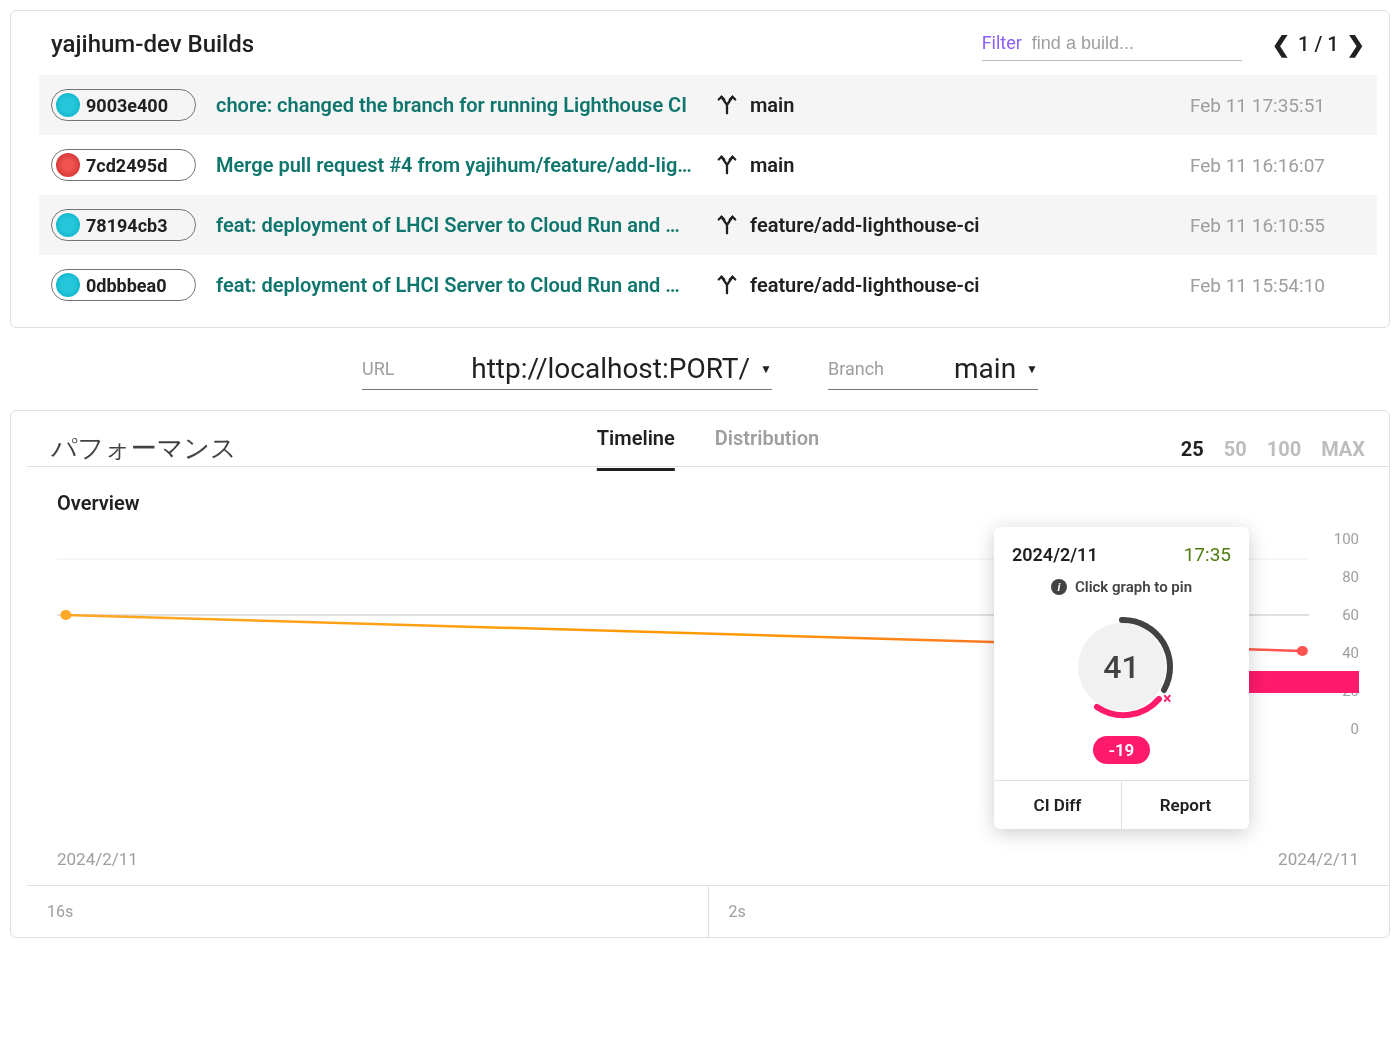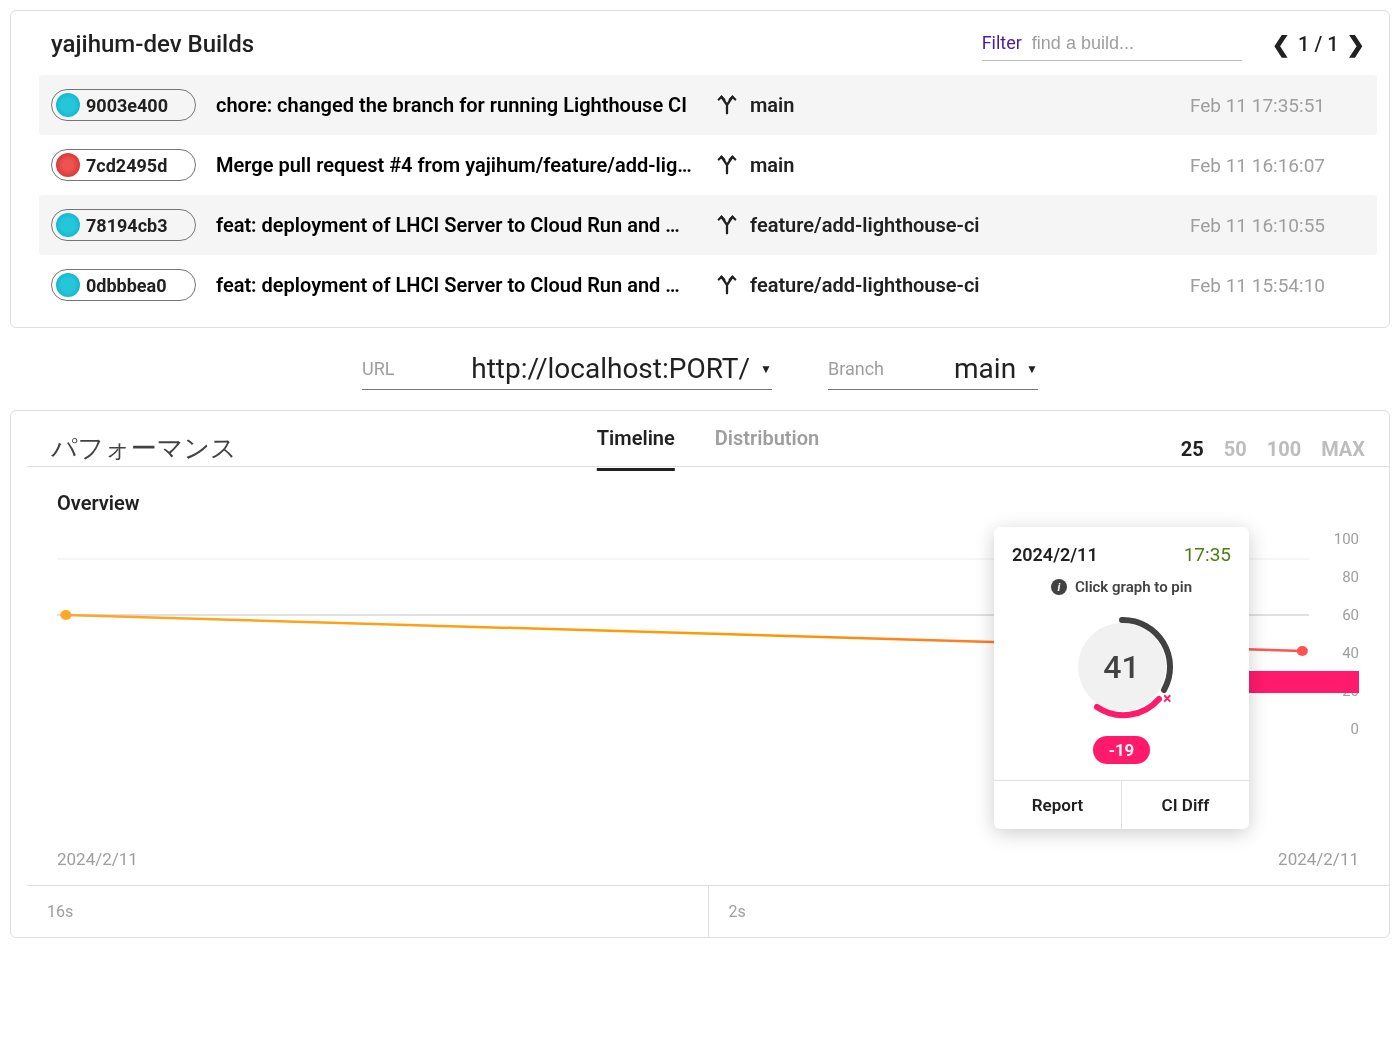--- a/index.html
+++ b/index.html
@@ -6,34 +6,34 @@
 body { font-family: -apple-system, BlinkMacSystemFont, "Segoe UI", Roboto, Arial, sans-serif; background: #fff; color: #212121; width: 1400px; }
 .container { padding: 10px; }
 .panel { border: 1px solid #e0e0e0; border-radius: 6px; background: #fff; padding-left: 16px; }
 
 
 .builds-header { display: flex; align-items: center; padding: 16px 24px 8px; }
 .builds-title { font-size: 24px; font-weight: 500; color: #212121; flex: 1; }
 .filter-wrap { width: 260px; border-bottom: 1px solid #bdbdbd; margin-right: 30px; }
 .filter-input { width: 100%; border: none; outline: none; font-size: 18px; padding: 6px 0; }
 .filter-input::placeholder { color: #9e9e9e; }
-.filter-label { color: #4c1d95; font-size: 18px; margin-right: 6px; text-align: center; }
+.filter-label { color: #8b5cf6; font-size: 18px; margin-right: 6px; text-align: center; }
 .pager { display: flex; align-items: center; gap: 8px; font-size: 20px; font-weight: 500; }
 .pager .chev { cursor: pointer; font-size: 22px; font-weight: 700; user-select: none; }
 
 
 .build-list { padding: 6px 12px 12px; }
 .build-row { display: flex; align-items: center; padding: 14px 12px; border-radius: 4px; cursor: pointer; gap: 20px; }
 .build-row:nth-child(odd) { background: #f5f5f5; }
 .badge { display: flex; align-items: center; border: 1px solid #757575; border-radius: 18px; padding: 3px 10px 3px 4px; gap: 6px; width: 145px; flex-shrink: 0; font-weight: bold; }
 .badge-icon { width: 24px; height: 24px; border-radius: 50%; flex-shrink: 0; display: flex; align-items: center; justify-content: center; }
 .badge-icon.teal { background: radial-gradient(circle, #26c6da 40%, #00acc1 100%); }
 .badge-icon.red { background: radial-gradient(circle, #ef5350 30%, #c62828 100%); }
 .badge-hash { font-size: 18px; color: #212121; }
-.commit-msg { flex: 0 0 480px; font-size: 20px; font-weight: 600; color: #000000; white-space: nowrap; overflow: hidden; text-overflow: ellipsis; }
+.commit-msg { flex: 0 0 480px; font-size: 20px; font-weight: 600; color: #0f766e; white-space: nowrap; overflow: hidden; text-overflow: ellipsis; }
 .branch-col { flex: 0 0 290px; display: flex; align-items: center; gap: 12px; }
 .branch-name { font-size: 20px; font-weight: 600; }
 .timestamp { flex: 1; text-align: right; color: #9e9e9e; font-size: 19px; padding-right: 40px; }
 
 
 .selectors { display: flex; justify-content: center; gap: 56px; padding: 20px 0 10px; }
 .sel-group { border-bottom: 1px solid #757575; padding: 4px 0; display: flex; align-items: center; gap: 10px; min-width: 210px; }
 .sel-label { color: #9e9e9e; font-size: 18px; }
 .sel-value { font-size: 28px; font-weight: 400; flex: 1; text-align: right; }
 .sel-caret { font-size: 12px; cursor: pointer; }
@@ -243,22 +243,22 @@
                 <circle cx="55" cy="55" r="44" fill="#f1f1f1"></circle>
                 <path d="M 55 8 A 47 47 0 0 1 97 78" fill="none" stroke="#424242" stroke-width="6" stroke-linecap="round"></path>
                 <path d="M 30 95 A 47 47 0 0 0 92 87" fill="none" stroke="#ff1a6c" stroke-width="6" stroke-linecap="round"></path>
                 <text x="96" y="92" font-size="16" fill="#ff1a6c" font-weight="700">×</text>
               </svg>
               <div class="gauge-label">41</div>
             </div>
             <div class="delta-badge">-19</div>
           </div>
           <div class="tt-actions">
+            <div class="tt-btn">CI Diff</div>
             <div class="tt-btn">Report</div>
-            <div class="tt-btn">CI Diff</div>
           </div>
         </div>
       </div>
 
       <div class="x-axis">
         <span>2024/2/11</span>
         <span>2024/2/11</span>
       </div>
     </div>
 

